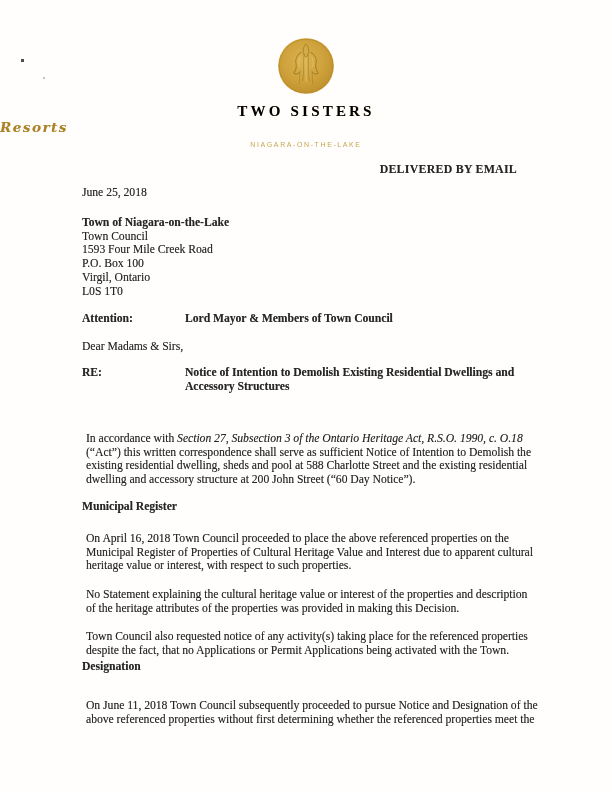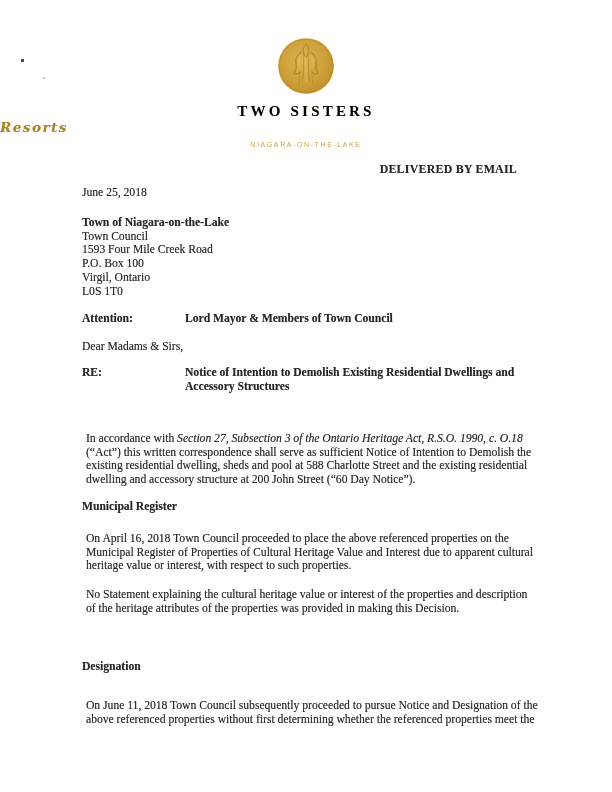--- a/index.html
+++ b/index.html
@@ -131,18 +131,19 @@
   </div>
 
   <p class="para p1 txt"><span>In accordance with </span><em>Section 27, Subsection 3 of the Ontario Heritage Act, R.S.O. 1990, c. O.18</em><span> (“Act”) this written correspondence shall serve as sufficient Notice of Intention to Demolish the existing residential dwelling, sheds and pool at 588 Charlotte Street and the existing residential dwelling and accessory structure at 200 John Street (“60 Day Notice”).</span></p>
 
   <p class="heading h1 txt">Municipal Register</p>
 
   <p class="para p2 txt">On April 16, 2018 Town Council proceeded to place the above referenced properties on the Municipal Register of Properties of Cultural Heritage Value and Interest due to apparent cultural heritage value or interest, with respect to such properties.</p>
 
   <p class="para p3 txt">No Statement explaining the cultural heritage value or interest of the properties and description of the heritage attributes of the properties was provided in making this Decision.</p>
 
+  <p class="para p4 txt">Town Council also requested notice of any activity(s) taking place for the referenced properties despite the fact, that no Applications or Permit Applications being activated with the Town.</p>
 
   <p class="heading h2 txt">Designation</p>
 
   <p class="para p5 txt">On June 11, 2018 Town Council subsequently proceeded to pursue Notice and Designation of the above referenced properties without first determining whether the referenced properties meet the</p>
 
 </div>
 
 </body></html>

